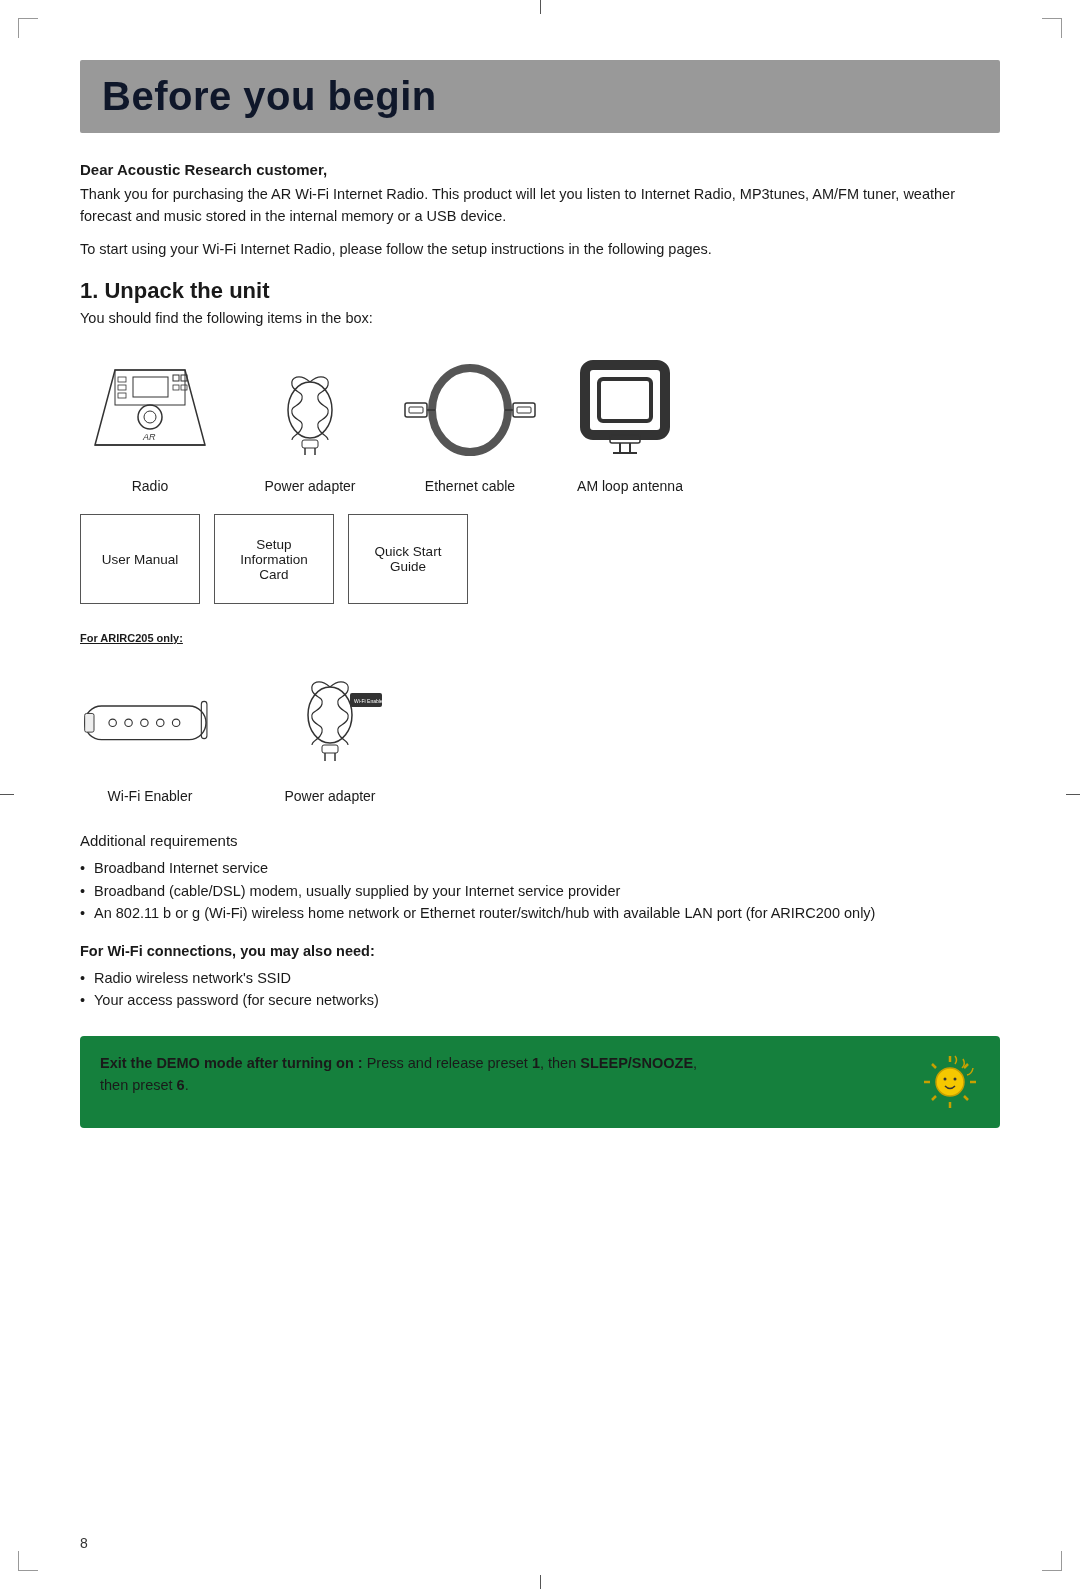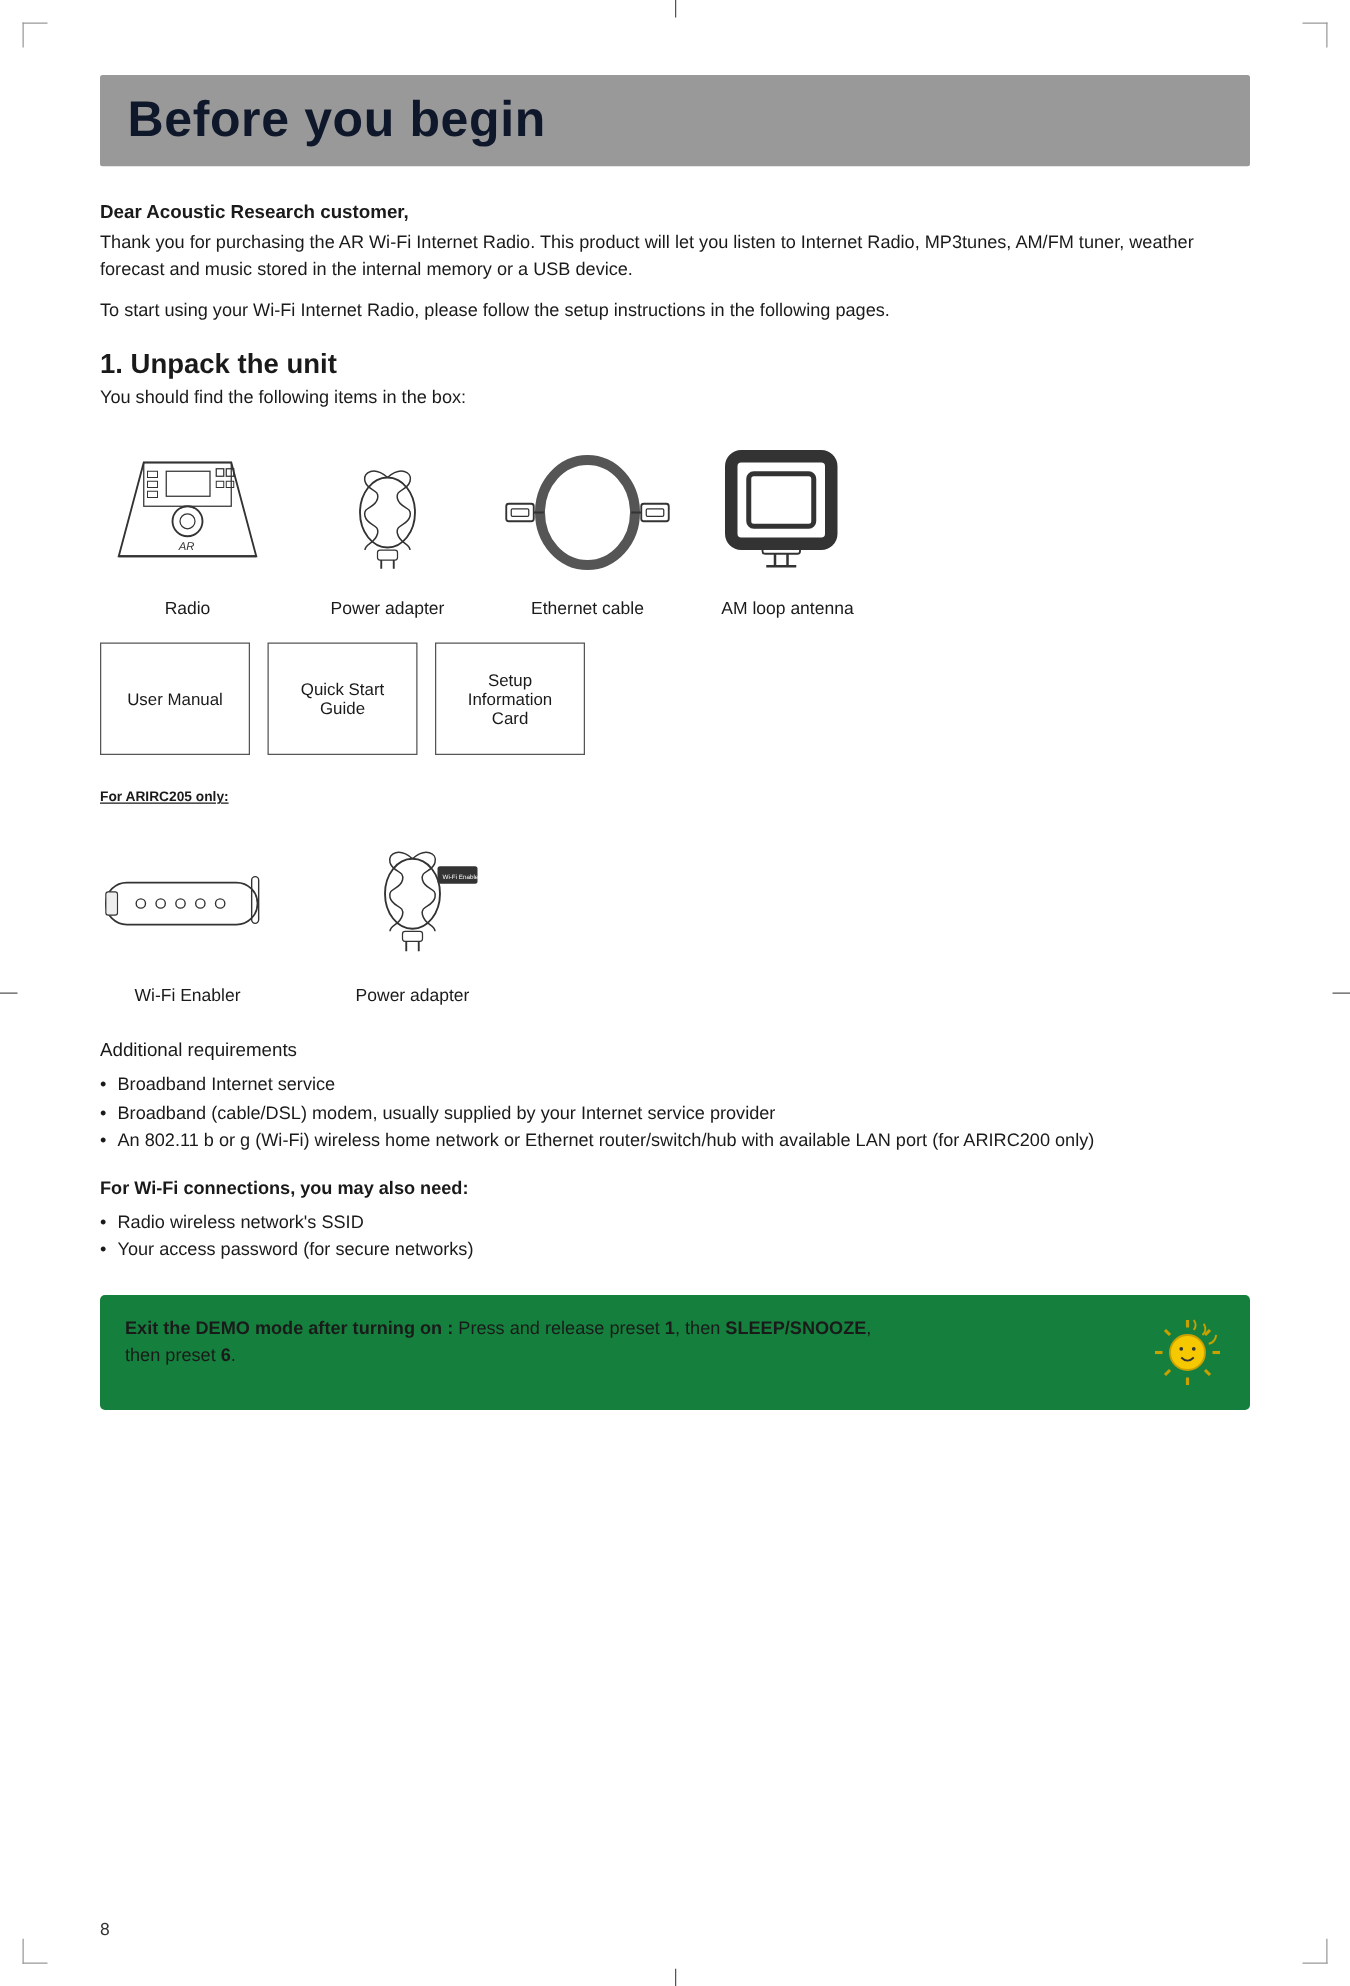--- a/index.html
+++ b/index.html
@@ -319,24 +319,24 @@
       <div class="item-label">AM loop antenna</div>
     </div>
 
   </div>
 
   <div class="docs-row">
     <div class="doc-box">
       <span>User Manual</span>
     </div>
     <div class="doc-box">
+      <span>Setup<br>Information<br>Card</span>
+    </div>
+    <div class="doc-box">
       <span>Quick Start<br>Guide</span>
-    </div>
-    <div class="doc-box">
-      <span>Setup<br>Information<br>Card</span>
     </div>
   </div>
 
   <div class="arirc-heading">For ARIRC205 only:</div>
   <div class="arirc-row">
 
     <div class="item-box">
       <div class="item-image">
         <svg width="150" height="70" viewBox="0 0 150 70">
 

